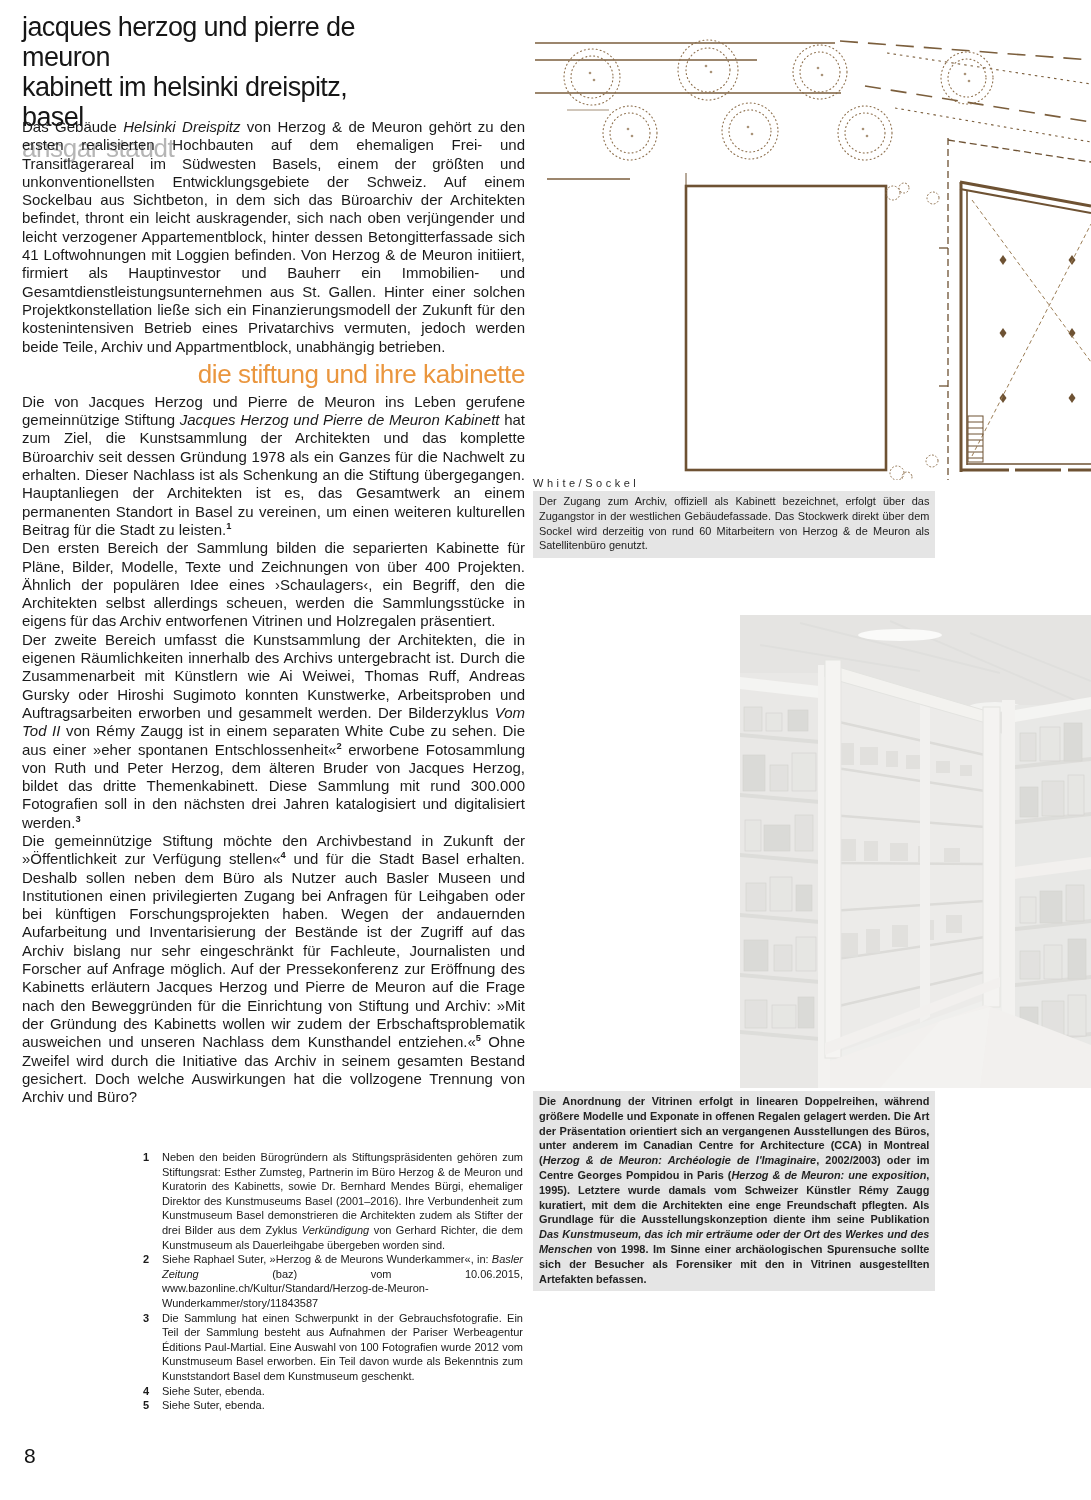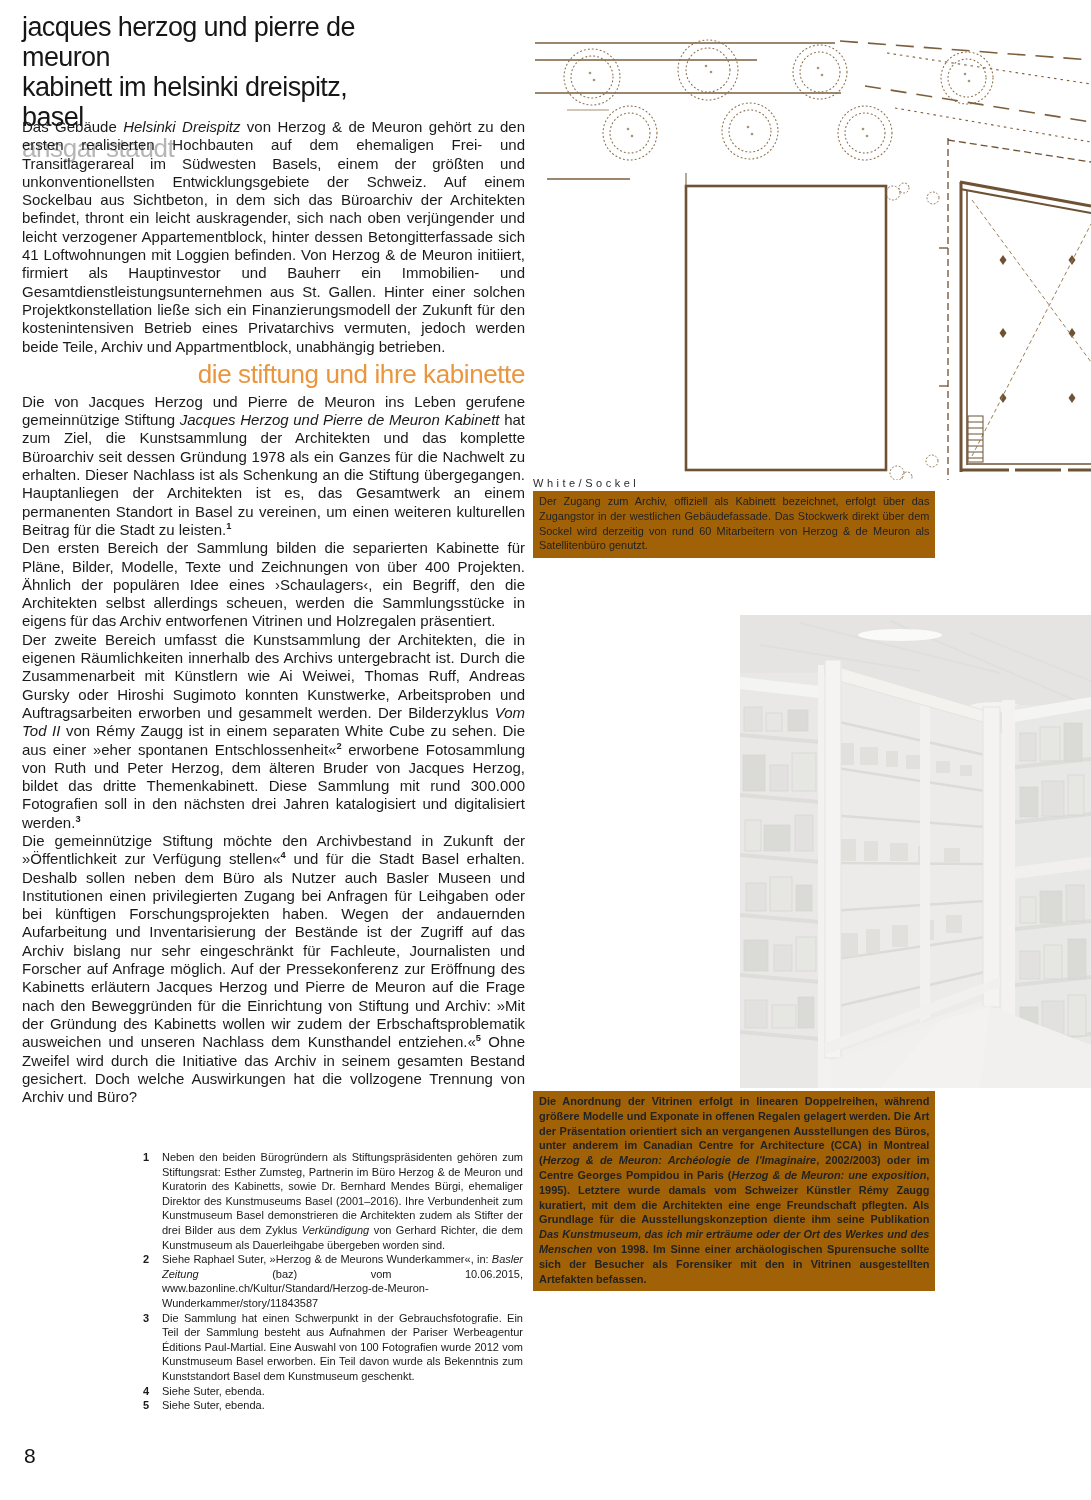--- a/index.html
+++ b/index.html
@@ -20,21 +20,21 @@
   .footnotes{position:absolute;left:143px;top:1150px;width:380px;
              font-size:11px;line-height:14.6px;text-align:justify;hyphens:auto;}
   .fn{position:relative;padding-left:19px;}
   .fn .num{position:absolute;left:0;top:0;font-weight:700;}
   
   .plan-fig{position:absolute;left:535px;top:10px;width:556px;height:470px;}
   .photo-fig{position:absolute;left:740px;top:615px;width:351px;height:473px;}
   .cap-label{position:absolute;font-size:11px;letter-spacing:3.5px;color:#2b2b2b;white-space:nowrap;}
   .cap-label-1{left:533px;top:477px;}
   .cap-label-2{left:533px;top:1142px;text-decoration:underline;}
-  .cap-box{position:absolute;left:533px;width:402px;background:#a16207;color:#222;
+  .cap-box{position:absolute;left:533px;width:402px;background:#e5e5e5;color:#222;
            padding:3px 22px 5px 6px;box-sizing:border-box;}
   .cap-box-1{top:491px;}
   .cap-box-2{top:1091px;font-weight:bold;}
   .cap-inner{font-size:11.6px;line-height:14.8px;width:414px;transform:scaleX(0.943);
              transform-origin:0 0;text-align:justify;hyphens:auto;}
   
   .page-num{position:absolute;left:24px;top:1444px;font-size:21px;color:#111;}
 </style>
 </head>
 <body>

